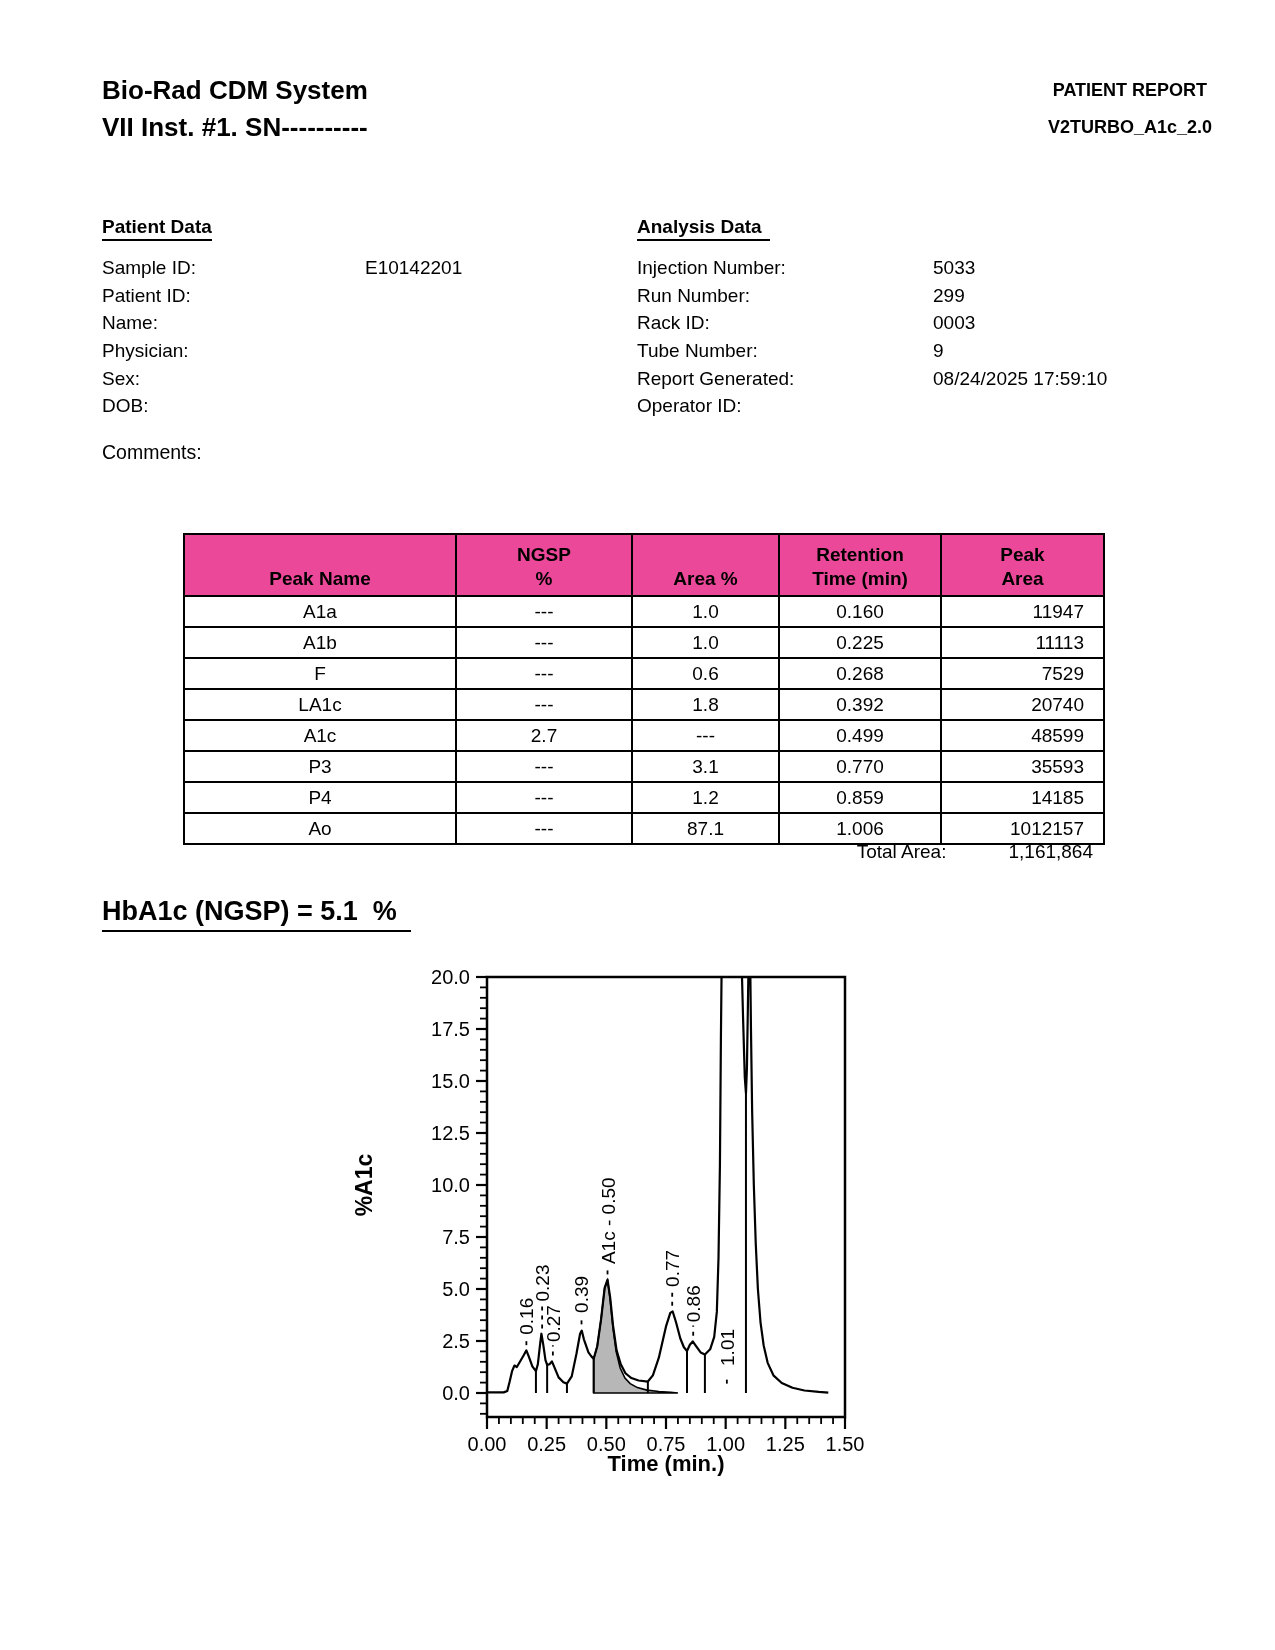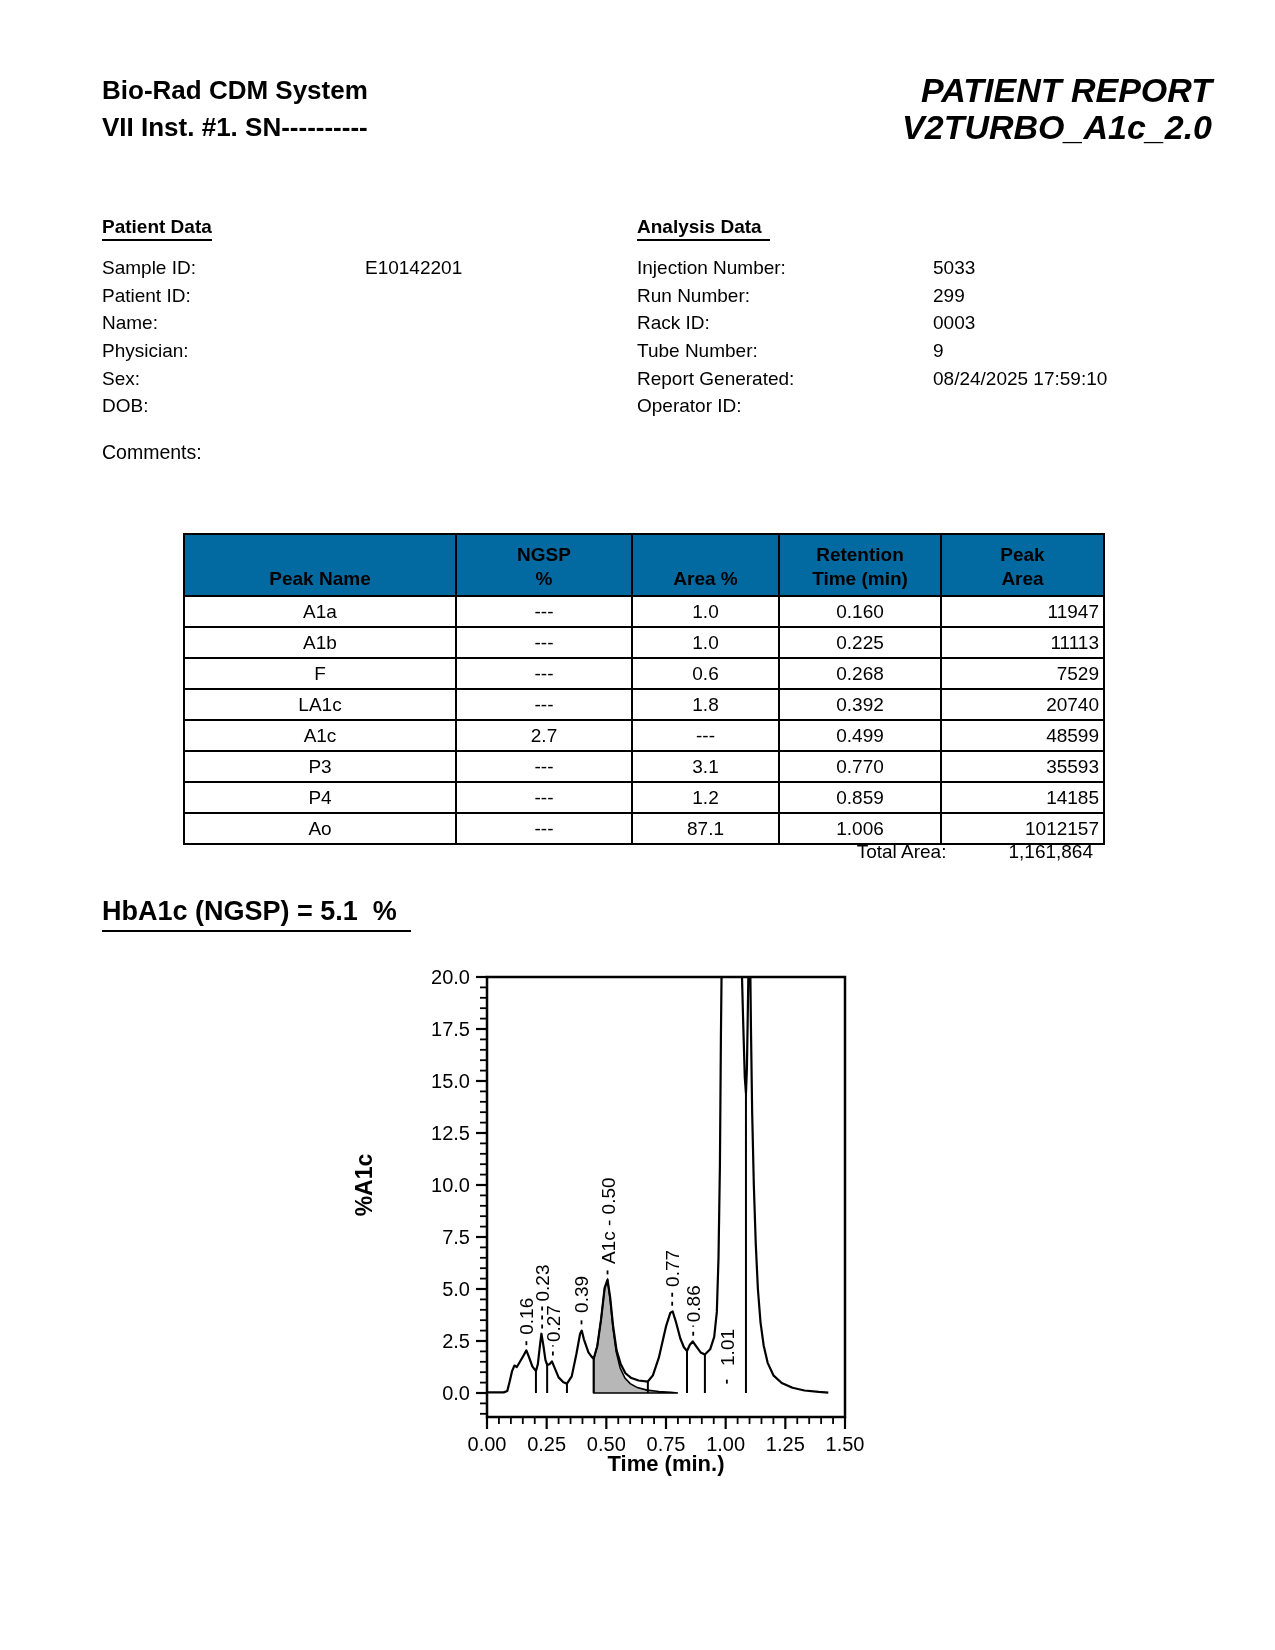--- a/index.html
+++ b/index.html
@@ -1,36 +1,36 @@
 <!DOCTYPE html>
 <html><head>
 <meta charset="utf-8">
 <style>
   html,body{margin:0;padding:0;background:#fff;}
   .page{position:relative;width:1275px;height:1650px;background:#ffffff;
         font-family:"Liberation Sans",sans-serif;color:#000;overflow:hidden;}
   
   .hdr-left{position:absolute;left:102px;top:72px;font-size:26px;font-weight:bold;line-height:37px;}
-  .hdr-right{position:absolute;right:63px;top:72px;font-size:34px;font-weight:bold;line-height:37px;text-align:right;font-style:italic;}
+  .hdr-right{position:absolute;right:63px;top:72px;font-size:18px;font-weight:bold;line-height:37px;text-align:center;}
   
   .info-block{position:absolute;top:216px;font-size:19px;}
   .info-block .heading{font-weight:bold;display:inline-block;border-bottom:2.5px solid #000;padding-bottom:1px;}
   .info-rows{margin-top:13px;}
   .info-row{display:flex;height:27.7px;align-items:center;}
   .patient-block{left:102px;width:520px;}
   .patient-block .lbl{width:263px;flex:none;}
   .analysis-block{left:637px;width:560px;}
   .analysis-block .lbl{width:296px;flex:none;}
   .comments{position:absolute;left:102px;top:441px;font-size:19.5px;}
   
   .peak-table{position:absolute;left:183px;top:533px;border-collapse:collapse;table-layout:fixed;}
   .peak-table th,.peak-table td{border:2px solid #000;font-size:19px;padding:0;}
-  .peak-table th{background:#0369a1;font-weight:bold;vertical-align:bottom;height:56px;padding-bottom:4px;text-align:center;line-height:24px;}
+  .peak-table th{background:#ec4899;font-weight:bold;vertical-align:bottom;height:56px;padding-bottom:4px;text-align:center;line-height:24px;}
   .peak-table td{height:29px;text-align:center;}
-  .peak-table td.num{text-align:right;padding-right:4px;}
+  .peak-table td.num{text-align:right;padding-right:19px;}
   
   .total-area{position:absolute;left:600px;top:841px;width:493px;display:flex;justify-content:flex-end;gap:62px;font-size:19px;}
   .result-line{position:absolute;left:102px;top:896px;font-size:27px;font-weight:bold;white-space:pre;
                display:inline-block;border-bottom:2.5px solid #000;padding:0 14px 3px 0;}
   
   .chart{position:absolute;left:340px;top:920px;}
   text{font-family:"Liberation Sans",sans-serif;}
 </style>
 </head>
 <body>

